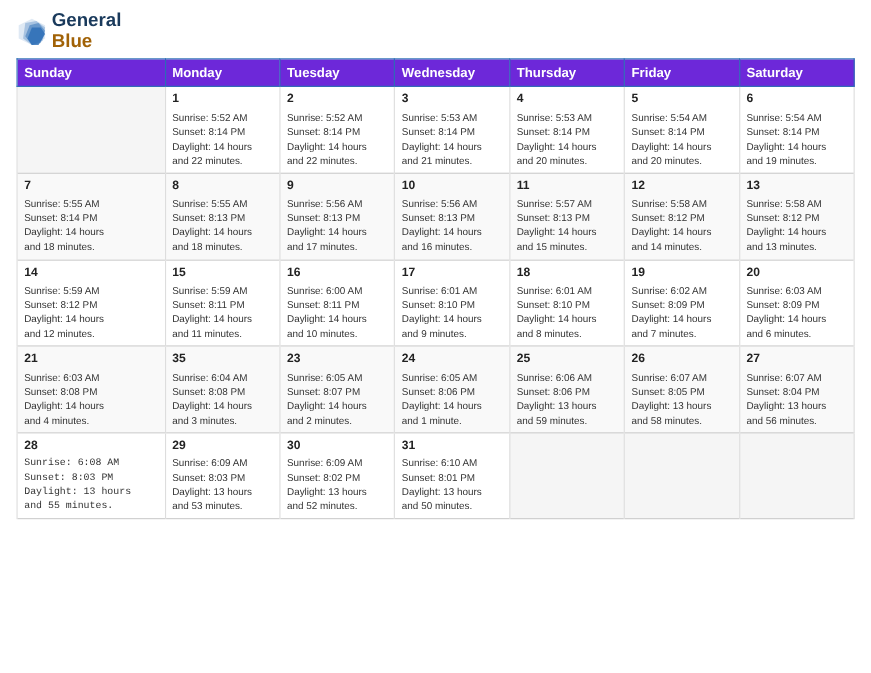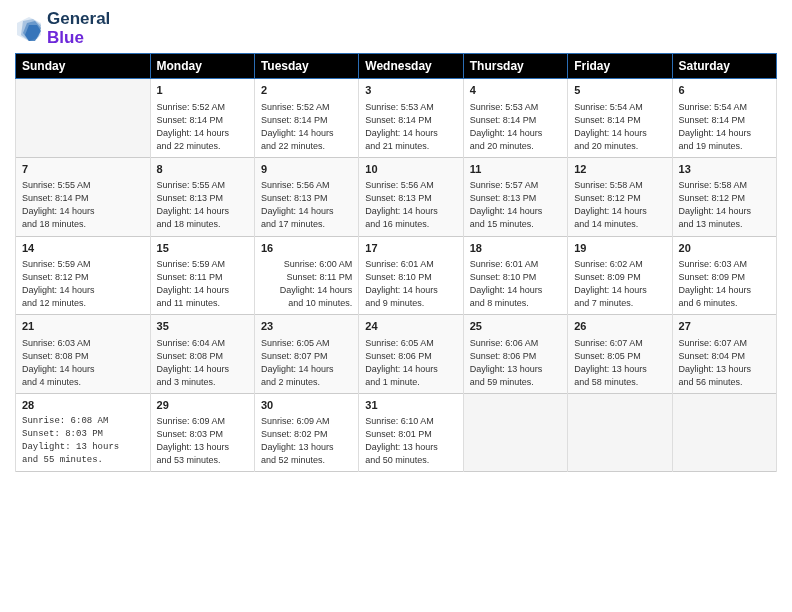--- a/index.html
+++ b/index.html
@@ -42,21 +42,21 @@
     .subtitle {
       font-size: 15px;
       color: #333;
     }
     table {
       width: 100%;
       border-collapse: collapse;
       font-size: 10px;
     }
     thead tr th {
-      background-color: #000000;
+      background-color: #6d28d9;
       color: #fff;
       text-align: left;
       padding: 5px 6px;
       font-size: 12px;
       font-weight: bold;
       border: 1px solid #2a6db5;
     }
     tbody tr {
       border-bottom: 1px solid #ccc;
     }
@@ -98,21 +98,21 @@
   <div class="header">
     <div class="logo">
       <svg class="logo-icon" viewBox="0 0 28 28">
         <polygon points="14,2 26,8 26,20 14,26 2,20 2,8" fill="#2a6db5" opacity="0.15"></polygon>
         <polygon points="18,4 26,10 24,22 14,26 6,20 8,6" fill="#2a6db5" opacity="0.3"></polygon>
         <polygon points="20,6 26,13 22,24 14,26 8,18 12,8" fill="#2a6db5" opacity="0.5"></polygon>
         <polygon points="22,10 26,16 20,26 14,26 10,20 14,10" fill="#2a6db5" opacity="0.8"></polygon>
       </svg>
       <div>
         <div style="font-size:17px;font-weight:bold;color:#1a3a5c;line-height:1.1;">General</div>
-        <div style="font-size:17px;font-weight:bold;color:#6d28d9;line-height:1.1;">Blue</div>
+        <div style="font-size:17px;font-weight:bold;color:#a16207;line-height:1.1;">Blue</div>
       </div>
     </div>
   </div>
 
   <table>
     <thead>
       <tr>
       <th>Sunday</th>
           <th>Monday</th>
           <th>Tuesday</th>
@@ -229,21 +229,21 @@
           </td>
           <td>
             <span class="day-number">15</span>
             <div class="cell-content" style="white-space: pre-line;">Sunrise: 5:59 AM
 Sunset: 8:11 PM
 Daylight: 14 hours
 and 11 minutes.</div>
           </td>
           <td>
             <span class="day-number">16</span>
-            <div class="cell-content" style="white-space: pre-line; text-align: right;">Sunrise: 6:00 AM
+            <div class="cell-content" style="white-space: pre-line;">Sunrise: 6:00 AM
 Sunset: 8:11 PM
 Daylight: 14 hours
 and 10 minutes.</div>
           </td>
           <td>
             <span class="day-number">17</span>
             <div class="cell-content" style="white-space: pre-line;">Sunrise: 6:01 AM
 Sunset: 8:10 PM
 Daylight: 14 hours
 and 9 minutes.</div>

